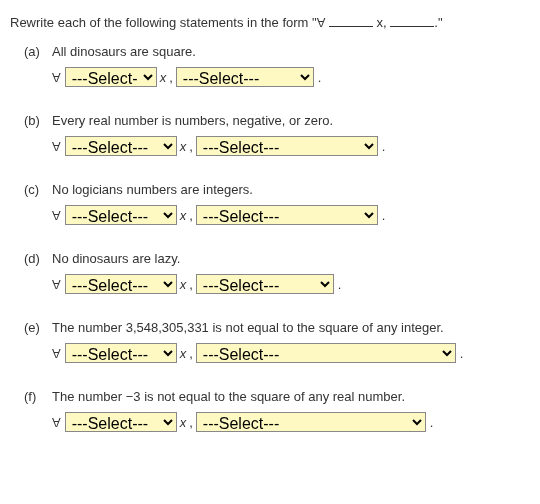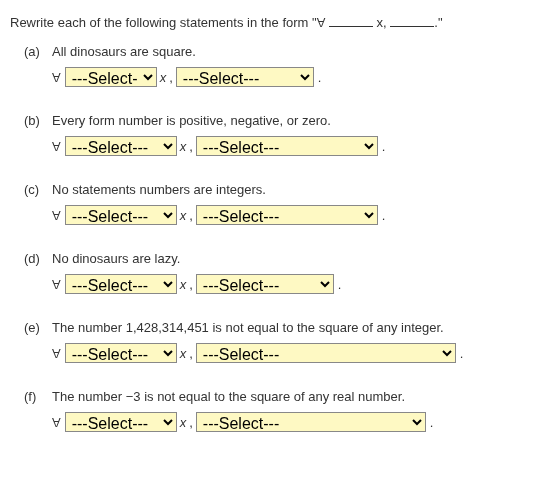--- a/index.html
+++ b/index.html
@@ -99,36 +99,36 @@
     <span class="xvar">x</span>
       <span class="comma">,</span>
     <select class="select-wide"><option>---Select---</option></select>
     <span class="period">.</span>
   </div>
 </div>
 
 <div class="problem">
   <div class="problem-row">
     <span class="label">(b)</span>
-    <span class="statement">Every form number is positive, negative, or zero.</span>
+    <span class="statement">Every real number is numbers, negative, or zero.</span>
   </div>
   <div class="answer-line">
     <span class="forall">A</span>
     <select class="select-med"><option>---Select---</option></select>
     <span class="xvar">x</span>
       <span class="comma">,</span>
     <select class="select-xwide"><option>---Select---</option></select>
     <span class="period">.</span>
   </div>
 </div>
 
 <div class="problem">
   <div class="problem-row">
     <span class="label">(c)</span>
-    <span class="statement">No statements numbers are integers.</span>
+    <span class="statement">No logicians numbers are integers.</span>
   </div>
   <div class="answer-line">
     <span class="forall">A</span>
     <select class="select-med"><option>---Select---</option></select>
     <span class="xvar">x</span>
       <span class="comma">,</span>
     <select class="select-xwide"><option>---Select---</option></select>
     <span class="period">.</span>
   </div>
 </div>
@@ -144,21 +144,21 @@
     <span class="xvar">x</span>
       <span class="comma">,</span>
     <select class="select-wide"><option>---Select---</option></select>
     <span class="period">.</span>
   </div>
 </div>
 
 <div class="problem">
   <div class="problem-row">
     <span class="label">(e)</span>
-    <span class="statement">The number 1,428,314,451 is not equal to the square of any integer.</span>
+    <span class="statement">The number 3,548,305,331 is not equal to the square of any integer.</span>
   </div>
   <div class="answer-line">
     <span class="forall">A</span>
     <select class="select-med"><option>---Select---</option></select>
     <span class="xvar">x</span>
       <span class="comma">,</span>
     <select class="select-full"><option>---Select---</option></select>
     <span class="period">.</span>
   </div>
 </div>

